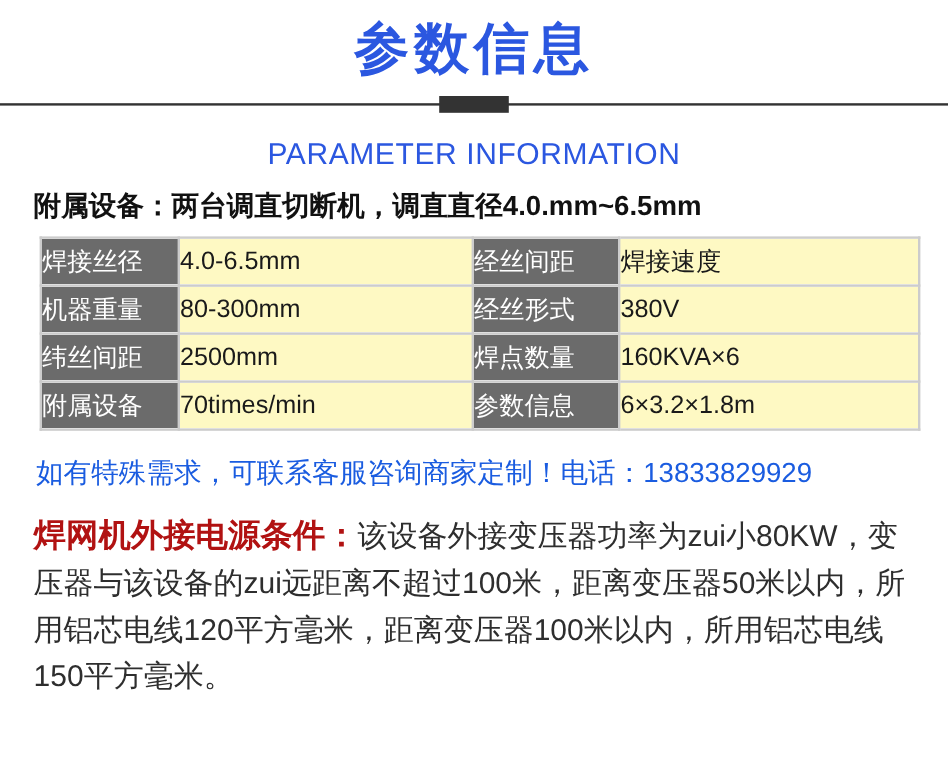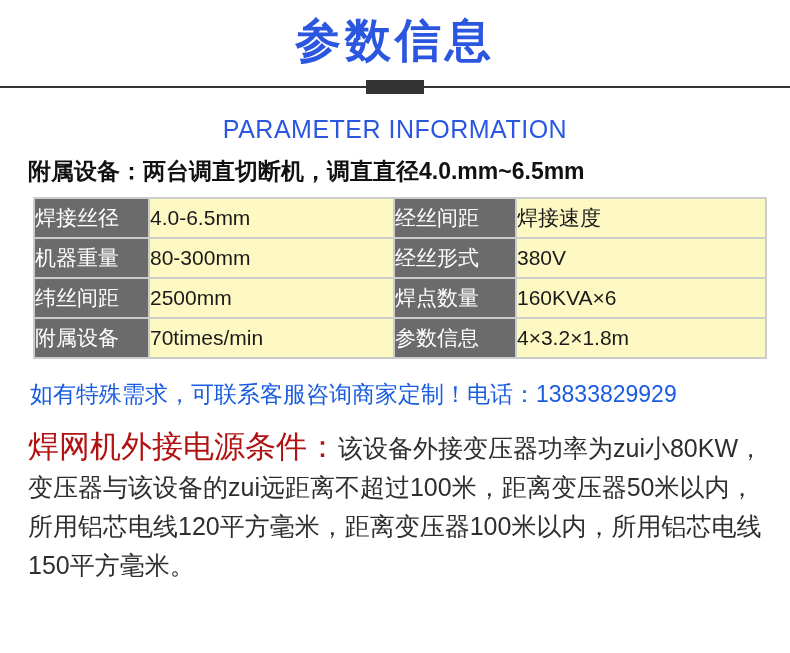--- a/index.html
+++ b/index.html
@@ -78,22 +78,22 @@
 
   
   .power-req {
     margin: 17px 24px 0 28px;
     font-size: 25px;
     line-height: 39px;
     color: #2e2e2e;
   }
   .power-req .power-heading {
     color: #b11212;
-    font-weight: 400;
-    font-size: 31px;
+    font-weight: 700;
+    font-size: 27px;
     margin-top: 36px;
   }
 </style>
 </head>
 <body>
 
 <div class="page">
 
   <div class="title-cn">参数信息</div>
 
@@ -129,21 +129,21 @@
       <tr>
         <th class="label-cell">纬丝间距</th>
         <td class="value-cell">2500mm</td>
         <th class="label-cell">焊点数量</th>
         <td class="value-cell">160KVA×6</td>
       </tr>
       <tr>
         <th class="label-cell">附属设备</th>
         <td class="value-cell">70times/min</td>
         <th class="label-cell">参数信息</th>
-        <td class="value-cell">4×3.2×1.8m</td>
+        <td class="value-cell">6×3.2×1.8m</td>
       </tr>
     </tbody>
   </table>
 
   <div class="contact-note">如有特殊需求，可联系客服咨询商家定制！电话：13833829929</div>
 
   <div class="power-req"><span class="power-heading">焊网机外接电源条件：</span><span>该设备外接变压器功率为zui小80KW，变压器与该设备的zui远距离不超过100米，距离变压器50米以内，所用铝芯电线120平方毫米，距离变压器100米以内，所用铝芯电线150平方毫米。</span></div>
 
 </div>
 

